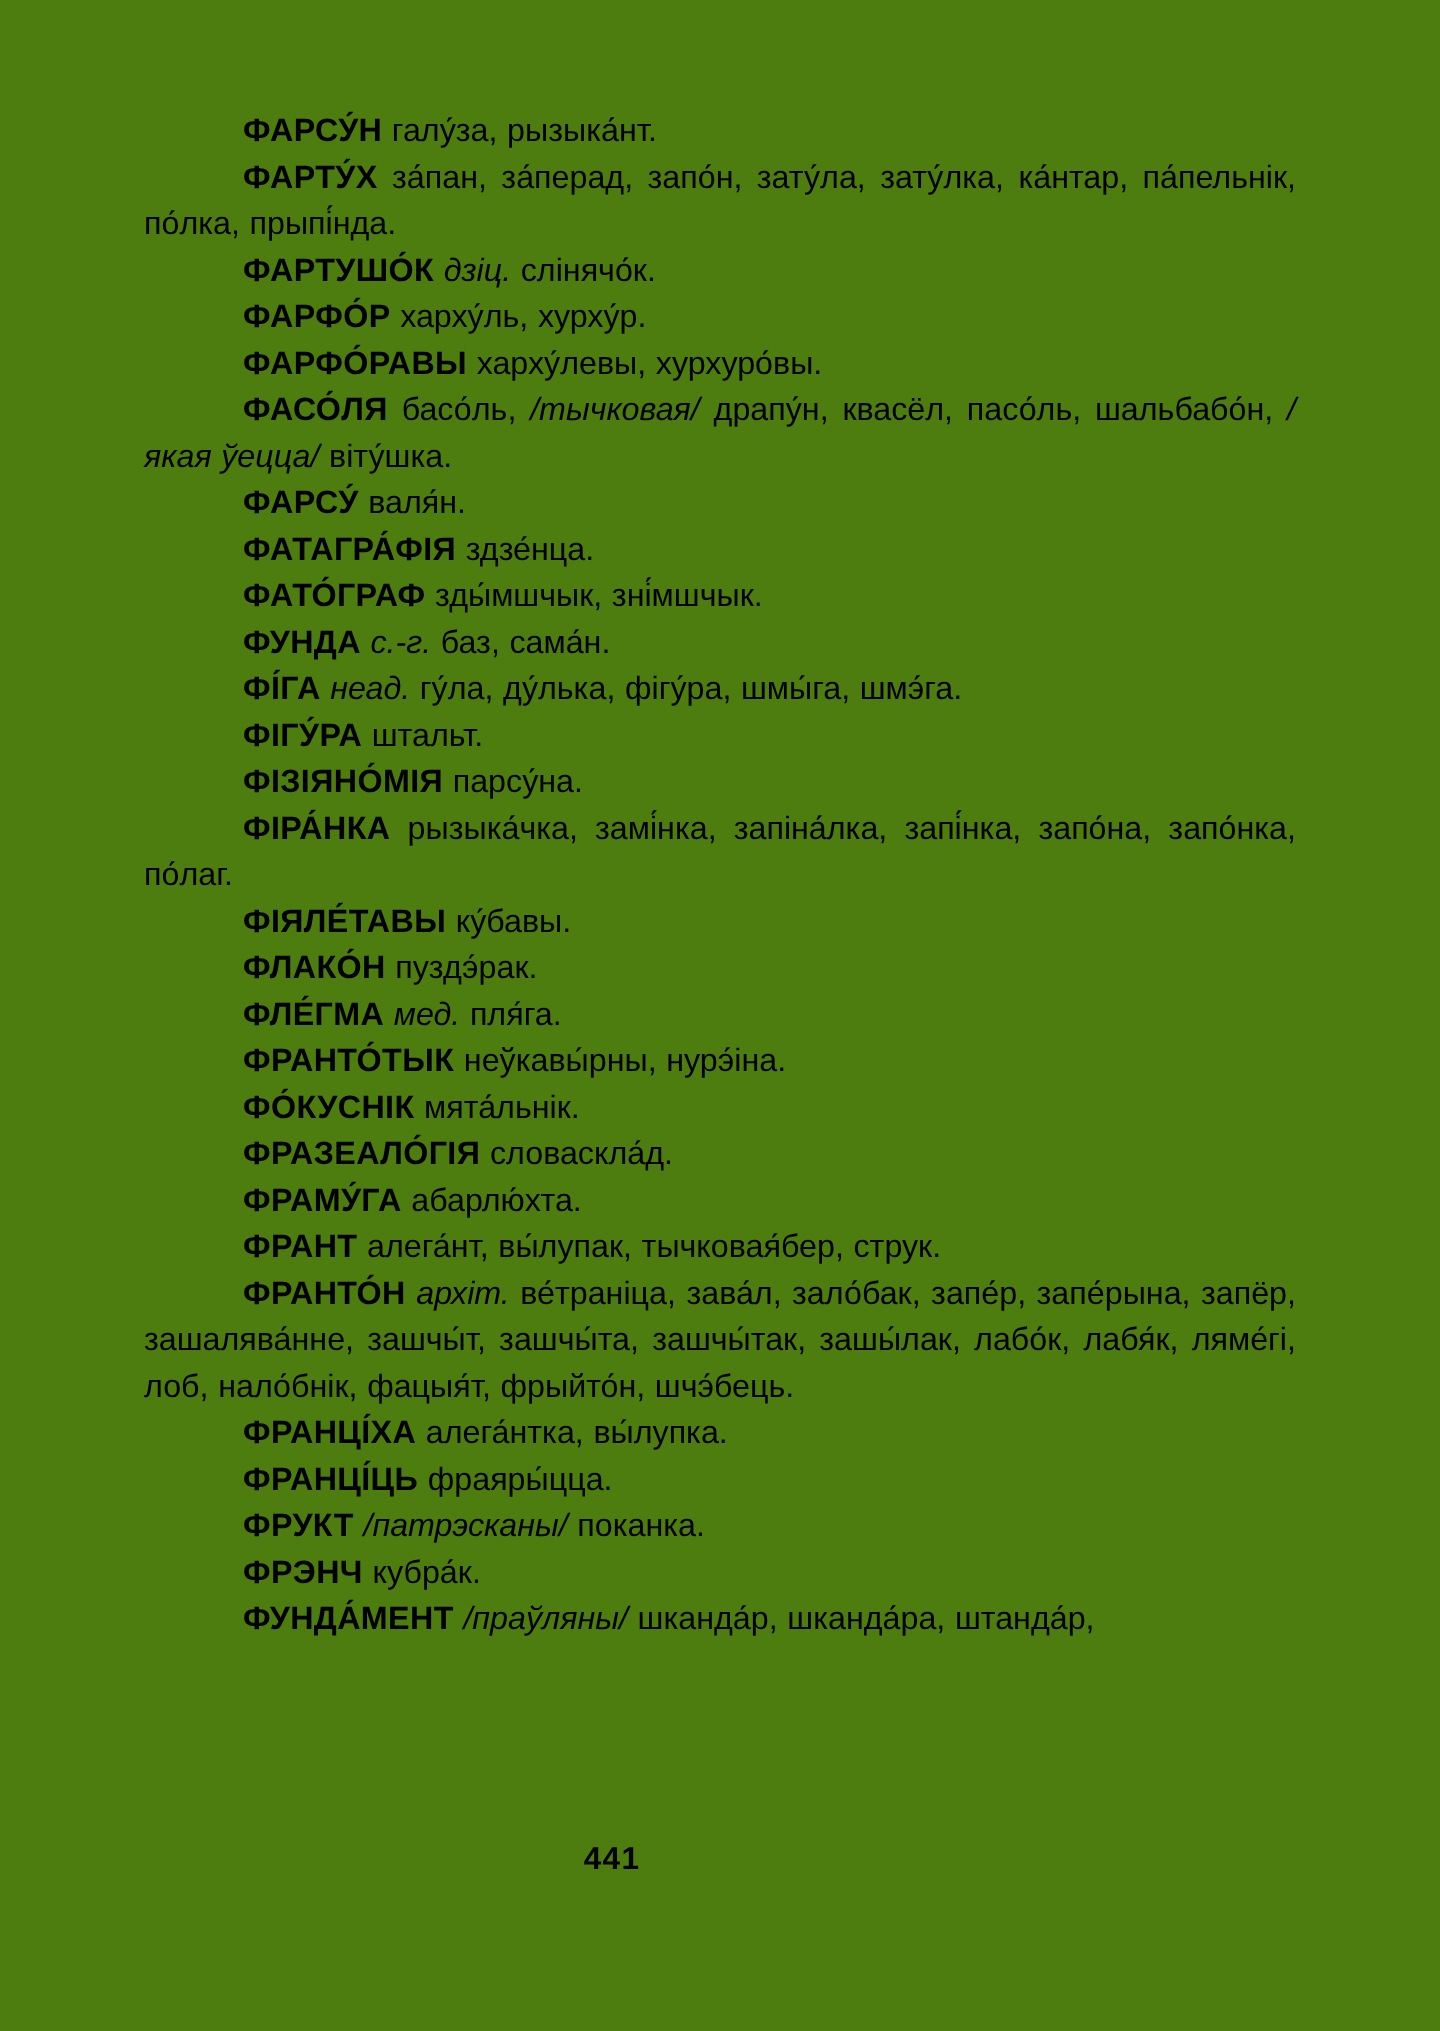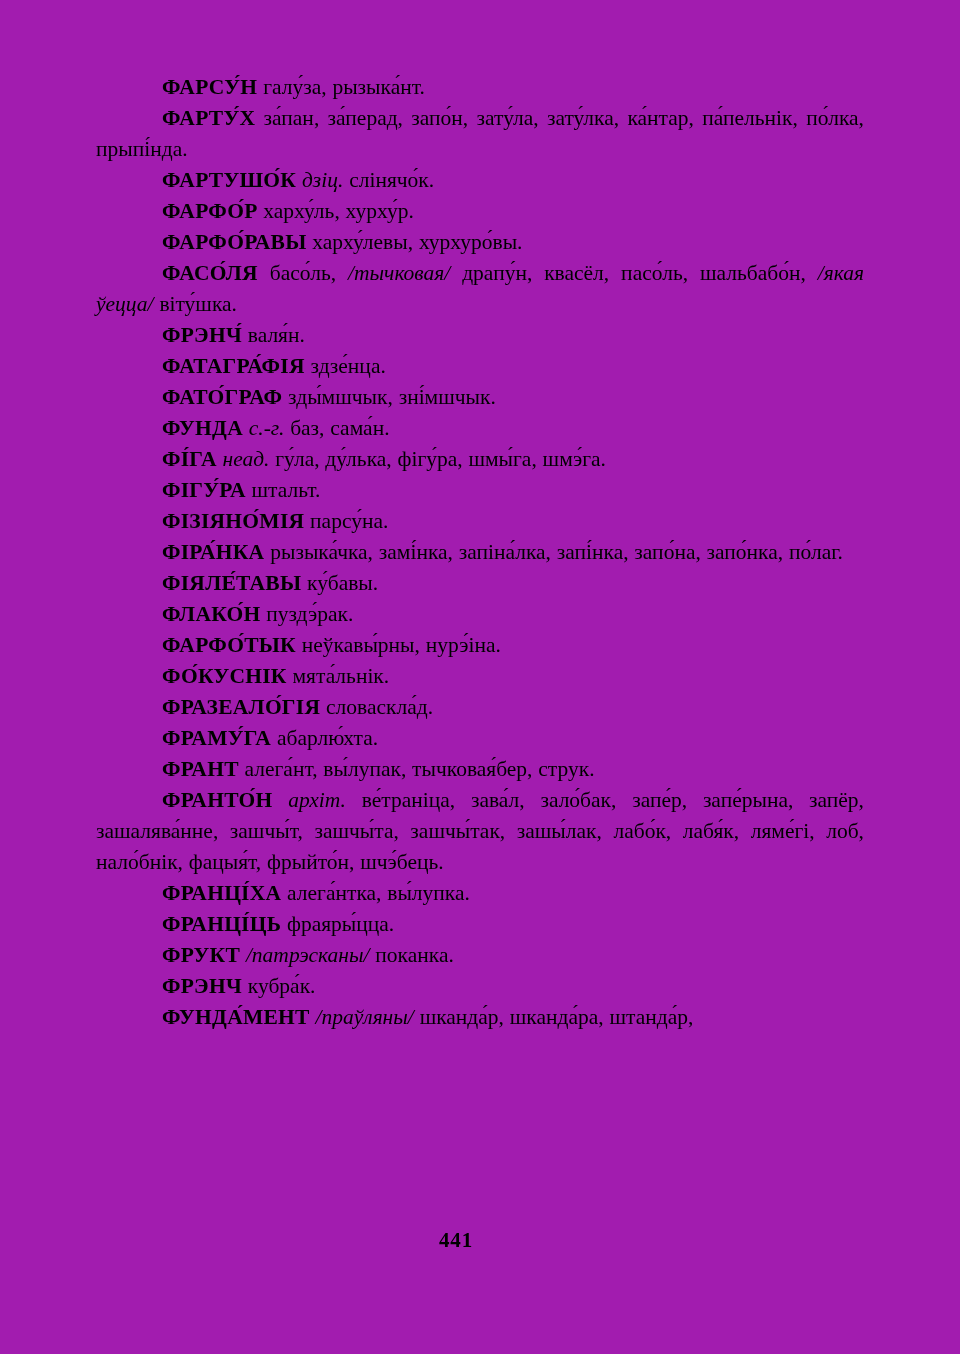--- a/index.html
+++ b/index.html
@@ -5,23 +5,23 @@
 <style>
   html, body {
     margin: 0;
     padding: 0;
     background: #ffffff;
   }
   .page {
     position: relative;
     width: 960px;
     height: 1354px;
-    background: #a21caf;
+    background: #4d7c0f;
     overflow: hidden;
-    font-family: Liberation Serif, serif;
+    font-family: Liberation Sans, sans-serif;
     color: #000000;
   }
   .text-block {
     position: absolute;
     left: 96px;
     top: 72px;
     width: 768px;
   }
   .entry {
     font-size: 21.5px;
@@ -46,21 +46,20 @@
   }
   .folio {
     position: absolute;
     left: 0;
     top: 1228px;
     width: 816px;
     text-align: center;
     font-size: 21px;
     font-weight: bold;
     letter-spacing: 0.04em;
-    margin-left: 48px;
   }
 </style>
 </head>
 <body>
 
 <div class="page">
 
   <div class="text-block">
 
     <p class="entry"><span class="headword">ФАРСУ́Н</span><span> галу́за, рызыка́нт.</span></p>
@@ -68,42 +67,43 @@
     <p class="entry"><span class="headword">ФАРТУ́Х</span><span> за́пан, за́перад, запо́н, зату́ла, зату́лка, ка́нтар, па́пельнік, по́лка, прыпі́нда.</span></p>
 
     <p class="entry"><span class="headword">ФАРТУШО́К</span> <span class="abbr">дзіц.</span><span> слінячо́к.</span></p>
 
     <p class="entry"><span class="headword">ФАРФО́Р</span><span> харху́ль, хурху́р.</span></p>
 
     <p class="entry"><span class="headword">ФАРФО́РАВЫ</span><span> харху́левы, хурхуро́вы.</span></p>
 
     <p class="entry"><span class="headword">ФАСО́ЛЯ</span> басо́ль, <span class="gloss-italic">/тычковая/</span> драпу́н, квасёл, пасо́ль, шальбабо́н, <span class="gloss-italic">/якая ўецца/</span> віту́шка.</p>
 
-    <p class="entry"><span class="headword">ФРЭНЧ́</span><span> валя́н.</span></p>
+    <p class="entry"><span class="headword">ФАРСУ́</span><span> валя́н.</span></p>
 
     <p class="entry"><span class="headword">ФАТАГРА́ФІЯ</span><span> здзе́нца.</span></p>
 
     <p class="entry"><span class="headword">ФАТО́ГРАФ</span><span> зды́мшчык, зні́мшчык.</span></p>
 
     <p class="entry"><span class="headword">ФУНДА</span> <span class="abbr">с.-г.</span><span> баз, сама́н.</span></p>
 
     <p class="entry"><span class="headword">ФІ́ГА</span> <span class="abbr">неад.</span><span> гу́ла, ду́лька, фігу́ра, шмы́га, шмэ́га.</span></p>
 
     <p class="entry"><span class="headword">ФІГУ́РА</span><span> штальт.</span></p>
 
     <p class="entry"><span class="headword">ФІЗІЯНО́МІЯ</span><span> парсу́на.</span></p>
 
     <p class="entry"><span class="headword">ФІРА́НКА</span><span> рызыка́чка, замі́нка, запіна́лка, запі́нка, запо́на, запо́нка, по́лаг.</span></p>
 
     <p class="entry"><span class="headword">ФІЯЛЕ́ТАВЫ</span><span> ку́бавы.</span></p>
 
     <p class="entry"><span class="headword">ФЛАКО́Н</span><span> пуздэ́рак.</span></p>
 
+    <p class="entry"><span class="headword">ФЛЕ́ГМА</span> <span class="abbr">мед.</span><span> пля́га.</span></p>
 
-    <p class="entry"><span class="headword">ФАРФО́ТЫК</span><span> неўкавы́рны, нурэ́іна.</span></p>
+    <p class="entry"><span class="headword">ФРАНТО́ТЫК</span><span> неўкавы́рны, нурэ́іна.</span></p>
 
 
     <p class="entry"><span class="headword">ФО́КУСНІК</span><span> мята́льнік.</span></p>
 
 
     <p class="entry"><span class="headword">ФРАЗЕАЛО́ГІЯ</span><span> словаскла́д.</span></p>
 
     <p class="entry"><span class="headword">ФРАМУ́ГА</span><span> абарлю́хта.</span></p>
 
     <p class="entry"><span class="headword">ФРАНТ</span><span> алега́нт, вы́лупак, тычковая́бер, струк.</span></p>

